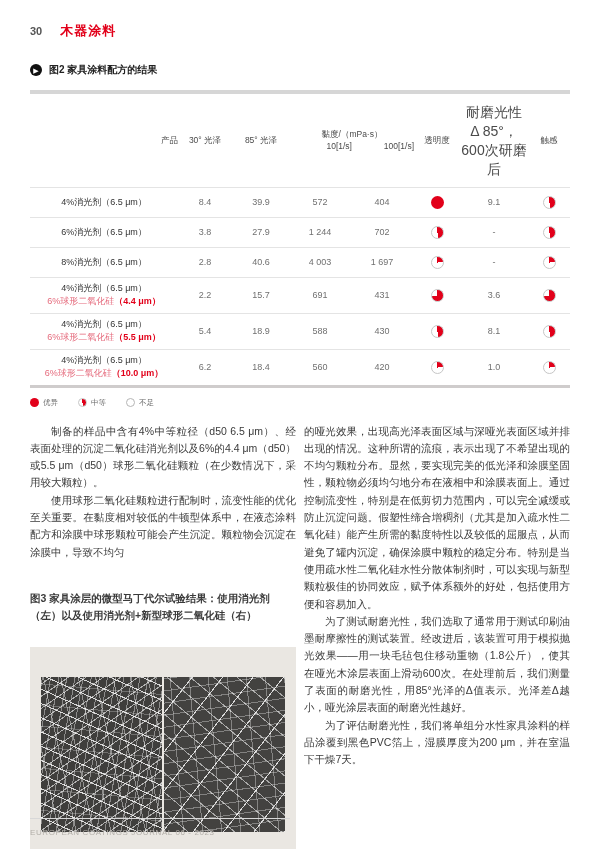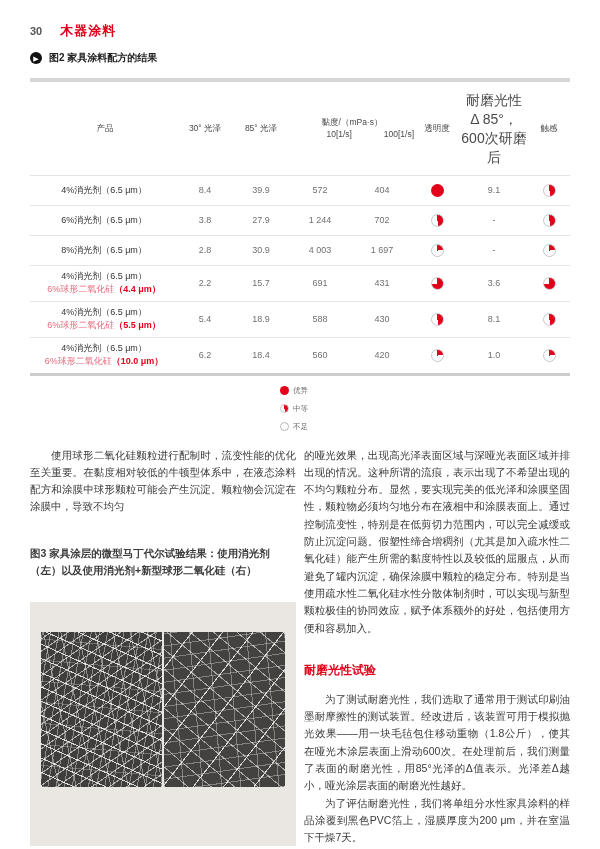--- a/index.html
+++ b/index.html
@@ -6,50 +6,50 @@
   .page{position:relative;width:600px;height:849px;background:#ffffff;overflow:hidden;
         font-family:"Liberation Sans","DejaVu Sans",sans-serif;color:#3a3a3a;}
   .content{padding:0 30px;}
 
   
   .pagehead{display:flex;align-items:baseline;gap:18px;padding-top:22px;}
   .pagenum{font-size:11px;font-weight:bold;color:#555;}
   .sectitle{font-size:13px;font-weight:bold;color:#e2001a;letter-spacing:1px;}
 
   
-  .figlabel{display:flex;align-items:center;gap:7px;margin-top:11px;}
+  .figlabel{display:flex;align-items:center;gap:7px;margin-top:23px;}
   .marker{width:12px;height:12px;border-radius:50%;background:#111;color:#fff;display:inline-flex;
           align-items:center;justify-content:center;font-size:7px;line-height:1;flex:0 0 auto;}
   .figlabel .txt{font-size:10px;font-weight:bold;color:#222;}
 
   
   .rule-top{height:4px;background:#d6d6d6;margin-top:13px;}
   .rule-bottom{height:3px;background:#cfcccc;}
   .tgrid{display:grid;grid-template-columns:148px 54px 58px 60px 64px 46px 68px 42px;align-items:center;}
   .thead{padding:9px 0 8px 0;}
   .th{font-size:8.5px;color:#4a4a4a;text-align:center;line-height:1.35;}
-  .th.product{text-align:center;padding-left:2px;}
+  .th.product{text-align:right;padding-left:2px;}
   .th.visc{grid-column:4/6;}
   .visc-sub{display:flex;}
   .visc-sub span{flex:1;text-align:right;}
   .th.wear{white-space:pre-line;font-size:14px;}
   .trow{border-top:1px solid #e4e4e4;min-height:29px;}
   .trow.tall{min-height:35px;}
   .td{font-size:9px;color:#707070;text-align:center;}
   .td.product{text-align:center;padding:4px 2px;line-height:1.45;}
   .l1{color:#333;display:block;}
   .l2a{color:#e56a7c;}
   .l2b{color:#e2001a;font-weight:bold;}
   .pie{width:13px;height:13px;border-radius:50%;display:inline-block;box-sizing:border-box;vertical-align:middle;}
   .pie[data-fill="1"]{background:#e2001a;}
   .pie[data-fill="0.75"]{background:conic-gradient(#e2001a 0 270deg,#ffffff 270deg 360deg);border:1px solid #c6c6c6;}
   .pie[data-fill="0.5"]{background:conic-gradient(#e2001a 0 180deg,#ffffff 0);border:1px solid #c6c6c6;}
   .pie[data-fill="0.25"]{background:conic-gradient(#e2001a 0 90deg,#ffffff 0);border:1px solid #c6c6c6;}
   .pie[data-fill="0"]{background:#fff;border:1px solid #b5b5b5;}
-  .legend{display:flex;align-items:center;gap:8px;margin-top:10px;flex-direction:column;}
+  .legend{display:flex;align-items:center;gap:8px;margin-top:10px;}
   .legend .item{display:flex;align-items:center;gap:4px;margin-right:12px;}
   .legend .pie{width:9px;height:9px;}
   .legend .lab{font-size:7.5px;color:#666;}
 
   
   .columns{display:flex;gap:8px;margin-top:15px;}
   .col{width:270px;}
   .col p{margin:0;font-size:10.5px;line-height:17.3px;text-align:justify;color:#3a3a3a;}
   .col p.ind{text-indent:2em;}
   .fig3cap{margin-top:29px !important;font-weight:bold;color:#222;line-height:17px !important;text-align:left !important;}
@@ -137,21 +137,21 @@
         <div class="td"><span class="pie" data-fill="0.5"></span></div>
         <div class="td">-</div>
         <div class="td"><span class="pie" data-fill="0.5"></span></div>
       </div>
 
       <div class="tgrid trow">
         <div class="td product">
             <span class="l1">8%消光剂（6.5 μm）</span>
           </div>
         <div class="td">2.8</div>
-        <div class="td">30.9</div>
+        <div class="td">40.6</div>
         <div class="td">4 003</div>
         <div class="td">1 697</div>
         <div class="td"><span class="pie" data-fill="0.25"></span></div>
         <div class="td">-</div>
         <div class="td"><span class="pie" data-fill="0.25"></span></div>
       </div>
 
       <div class="tgrid trow tall">
         <div class="td product">
           <span class="l1">4%消光剂（6.5 μm）</span>
@@ -207,30 +207,34 @@
         </span>
         <span class="item">
           <span class="pie" data-fill="0"></span>
           <span class="lab">不足</span>
         </span>
       </div>
     </div>
 
     <div class="columns">
       <div class="col">
+        <p class="ind">制备的样品中含有4%中等粒径（d50 6.5 μm）、经表面处理的沉淀二氧化硅消光剂以及6%的4.4 μm（d50）或5.5 μm（d50）球形二氧化硅颗粒（在少数情况下，采用较大颗粒）。</p>
         <p class="ind">使用球形二氧化硅颗粒进行配制时，流变性能的优化至关重要。在黏度相对较低的牛顿型体系中，在液态涂料配方和涂膜中球形颗粒可能会产生沉淀。颗粒物会沉淀在涂膜中，导致不均匀</p>
         <p class="fig3cap">图3 家具涂层的微型马丁代尔试验结果：使用消光剂（左）以及使用消光剂+新型球形二氧化硅（右）</p>
         <div class="fig3panel">
           <div class="scratch sleft"></div>
           <div class="scratch sright"></div>
         </div>
       </div>
       <div class="col">
         <p>的哑光效果，出现高光泽表面区域与深哑光表面区域并排出现的情况。这种所谓的流痕，表示出现了不希望出现的不均匀颗粒分布。显然，要实现完美的低光泽和涂膜坚固性，颗粒物必须均匀地分布在液相中和涂膜表面上。通过控制流变性，特别是在低剪切力范围内，可以完全减缓或防止沉淀问题。假塑性缔合增稠剂（尤其是加入疏水性二氧化硅）能产生所需的黏度特性以及较低的屈服点，从而避免了罐内沉淀，确保涂膜中颗粒的稳定分布。特别是当使用疏水性二氧化硅水性分散体制剂时，可以实现与新型颗粒极佳的协同效应，赋予体系额外的好处，包括使用方便和容易加入。</p>
-        <div class="sechead">耐磨光性试验</div>
         <p class="ind">为了测试耐磨光性，我们选取了通常用于测试印刷油墨耐摩擦性的测试装置。经改进后，该装置可用于模拟抛光效果——用一块毛毡包住移动重物（1.8公斤），使其在哑光木涂层表面上滑动600次。在处理前后，我们测量了表面的耐磨光性，用85°光泽的Δ值表示。光泽差Δ越小，哑光涂层表面的耐磨光性越好。</p>
         <p class="ind">为了评估耐磨光性，我们将单组分水性家具涂料的样品涂覆到黑色PVC箔上，湿膜厚度为200 μm，并在室温下干燥7天。</p>
       </div>
     </div>
 
   </div>
 
+  <div class="footer">
+    <div class="frule"></div>
+    <div class="ftxt">EUROPEAN COATINGS JOURNAL 06 - 2023</div>
+  </div>
 </div>
 
 </body></html>

